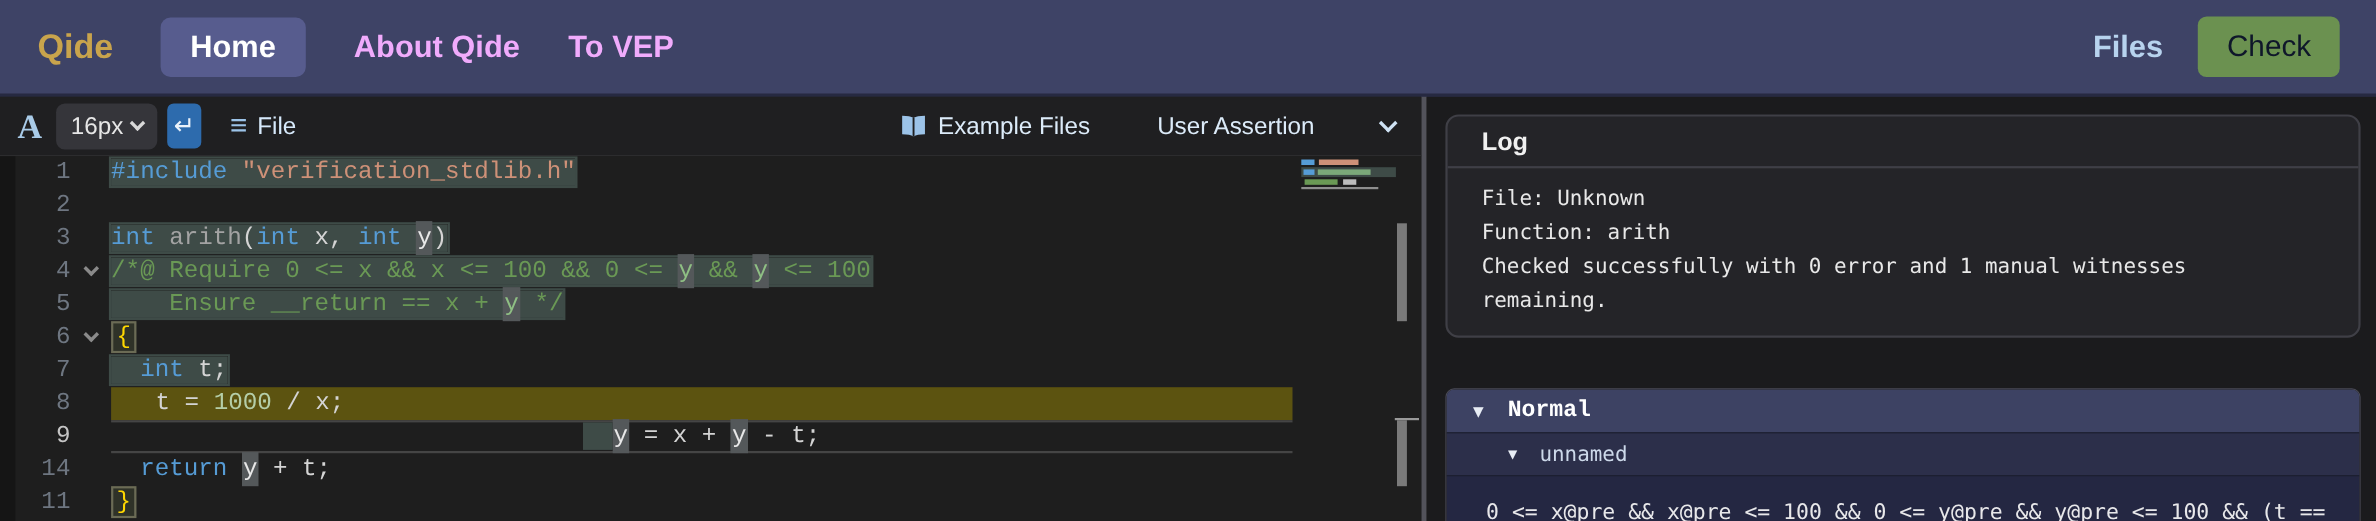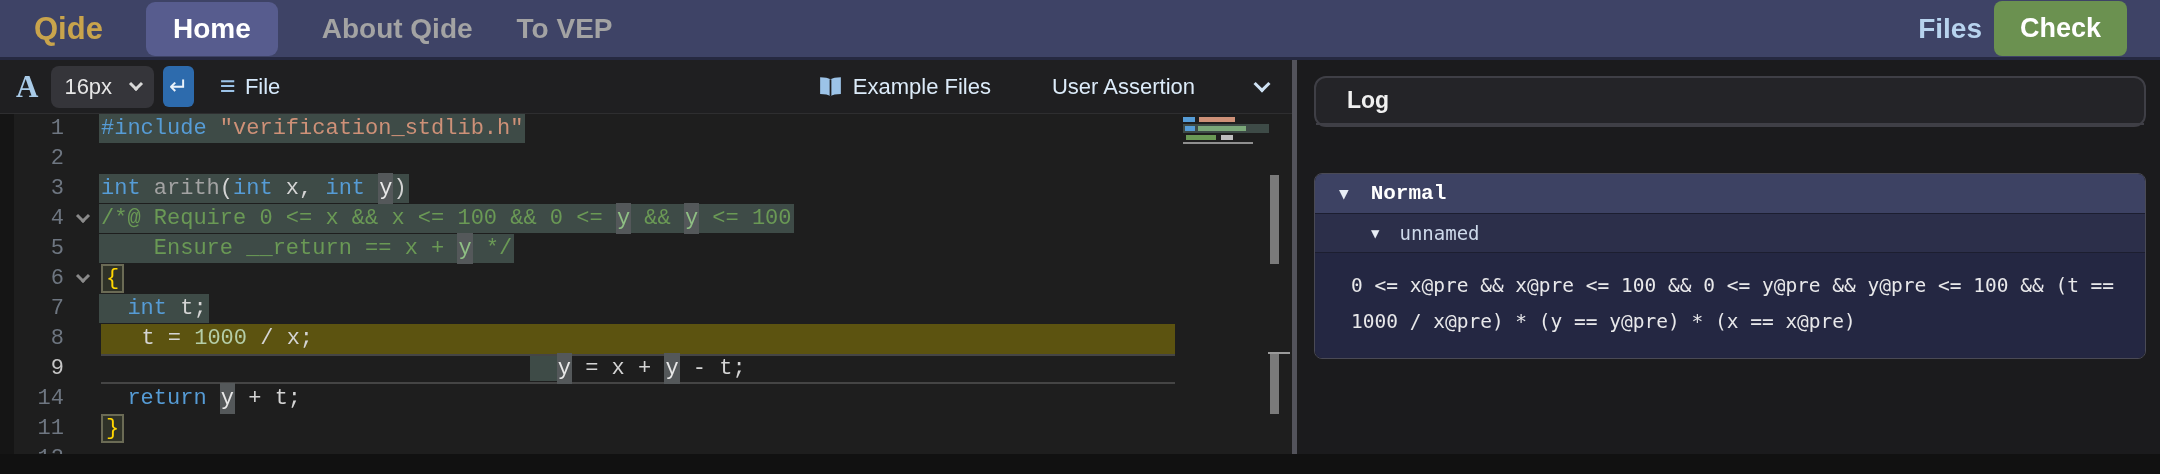--- a/index.html
+++ b/index.html
@@ -1,37 +1,37 @@
 <!DOCTYPE html>
 <html><head>
 <meta charset="utf-8">
 <style>
   * { margin:0; padding:0; box-sizing:border-box; }
   html,body { background:#111; }
   .app { width:2160px; height:474px; overflow:hidden; font-family:"Liberation Sans", sans-serif; position:relative; }
 
   
-  .navbar { height:60px; background:#3e4366; display:flex; align-items:center; border-bottom:3px solid #262941; }
+  .navbar { height:88px; background:#3e4366; display:flex; align-items:center; border-bottom:3px solid #262941; }
   .brand { margin-left:34px; font-size:31px; font-weight:bold; color:#c9a44c; }
   .nav-pill { margin-left:43px; padding:11px 27px; background:#575c8e; border-radius:9px; font-size:28px; font-weight:bold; color:#ffffff; cursor:pointer; }
-  .nav-link { margin-left:44px; font-size:28px; font-weight:bold; color:#a3a3a3; cursor:pointer; }
+  .nav-link { margin-left:44px; font-size:28px; font-weight:bold; color:#f0abfc; cursor:pointer; }
   .nav-spacer { flex:1; }
   .login { font-size:28px; font-weight:bold; color:#b7d3ee; cursor:pointer; }
-  .check-btn { margin-left:12px; margin-right:33px; padding:12px 26px; background:#6b9150; border-radius:8px; font-size:27px; font-weight:bold; color:#ffffff; border:none; cursor:pointer; }
+  .check-btn { margin-left:32px; margin-right:33px; padding:12px 26px; background:#6b9150; border-radius:8px; font-size:27px; font-weight:normal; color:#0f172a; border:none; cursor:pointer; }
 
   
   .main { display:flex; height:394px; }
   .editor-sec { width:1292px; background:#1e1e1e; position:relative; }
   .divider { width:5px; background:#53535b; }
   .log-panel { flex:1; background:#1b1b1d; padding:16px 14px 0 17px; }
 
   
   .etoolbar { height:54px; display:flex; align-items:center; background:#1f1f21; border-bottom:1px solid #2e2e30; }
   .font-a { margin-left:16px; font-family:"Liberation Serif", serif; font-weight:bold; font-size:31px; color:#a9cbe8; }
-  .size-select { margin-left:13px; background:#35353a; border-radius:8px; padding:8px 13px; display:flex; align-items:center; gap:19px; font-size:22px; color:#e6e6e6; cursor:pointer; }
+  .size-select { margin-left:13px; background:#35353a; border-radius:8px; padding:8px 13px; display:flex; align-items:center; gap:8px; font-size:22px; color:#e6e6e6; cursor:pointer; }
   .chev { width:10px; height:10px; border-right:3px solid #d8d8d8; border-bottom:3px solid #d8d8d8; transform:rotate(45deg); margin-top:-5px; }
   .ret-btn { margin-left:9px; width:31px; height:41px; background:#2d6bad; border:none; border-radius:6px; color:#eaf2fa; font-size:23px; cursor:pointer; }
   .file-group { margin-left:26px; display:flex; align-items:center; gap:9px; cursor:pointer; }
   .burger { color:#9cc3e8; font-size:27px; line-height:1; }
   .file-label { font-size:22px; color:#d6e9fb; }
   .tb-right { margin-left:auto; display:flex; align-items:center;gap:19px; }
   .examples { display:flex; align-items:center; gap:9px; cursor:pointer; }
   .examples-label, .ua-label { font-size:22px; color:#dcebf9; }
   .ua { margin-left:42px; cursor:pointer; }
   .ua-chev { width:12px; height:12px; border-right:3px solid #cfe2f4; border-bottom:3px solid #cfe2f4; transform:rotate(45deg); margin:-6px 24px 0 42px; }
@@ -201,20 +201,25 @@
         <div class="ovr-line" style="top:238px;"></div>
         <div class="scroll-thumb" style="top:240px; height:60px;"></div>
       </div>
     </div>
 
     <div class="divider"></div>
 
     <div class="log-panel">
       <div class="log-card">
         <div class="log-header">Log</div>
+        <div class="log-body">
+          <div>File: Unknown</div>
+          <div>Function: arith</div>
+          <div>Checked successfully with 0 error and 1 manual witnesses remaining.</div>
+        </div>
       </div>
 
       <div class="assert-card">
         <div class="assert-group">
           <span class="tri">▼</span>
           <span class="assert-group-label">Normal</span>
         </div>
         <div class="assert-item">
           <span class="tri" style="font-size:14px;">▼</span>
           <span class="assert-item-label">unnamed</span>

